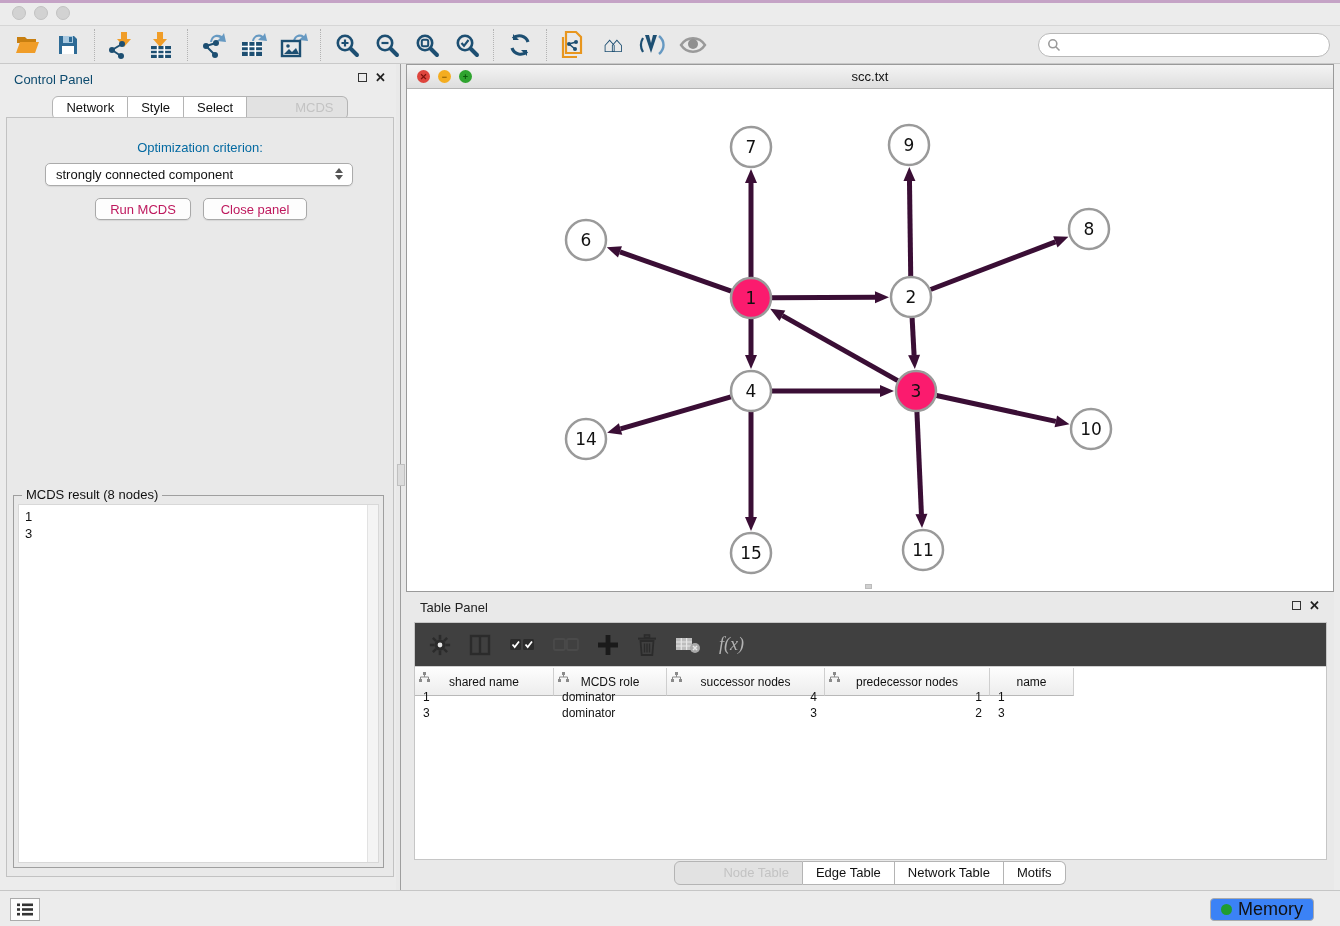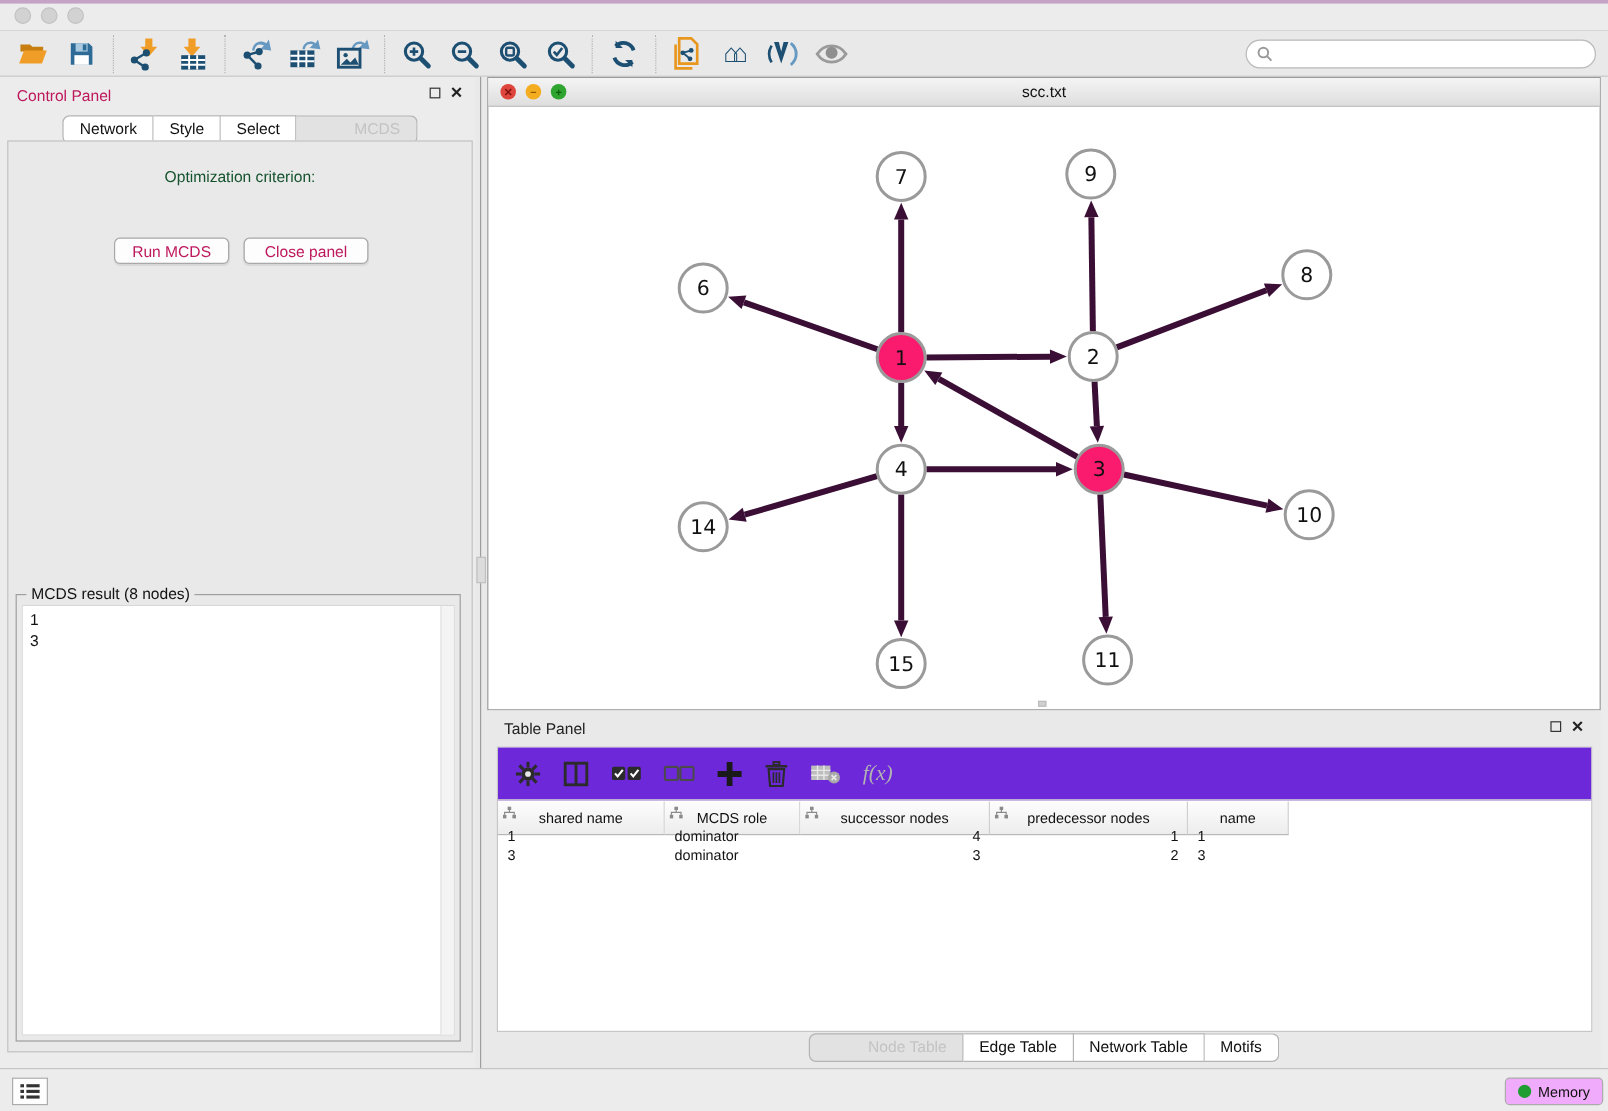--- a/index.html
+++ b/index.html
@@ -17,33 +17,33 @@
   #toolbar { left:0; top:26px; width:1340px; height:38px; background:#e9e9e9; border-bottom:1px solid #c9c9c9; display:flex; align-items:center; padding-left:8px; }
   .tb-btn { width:40px; height:34px; display:flex; align-items:center; justify-content:center; flex:0 0 auto; }
   .tb-sep { width:1px; height:32px; border-left:1px dotted #b3b3b3; margin:0 6px; flex:0 0 auto; }
   .houses { font-size:22px; font-weight:bold; color:#1d4f72; letter-spacing:-6px; padding-right:6px; }
   #search-wrap { position:absolute; right:10px; top:7px; }
   #search-input { width:292px; height:24px; border:1px solid #b9b9b9; border-radius:12px; background:#fff; padding:0 10px 0 26px; font-size:13px; color:#444; outline:none; }
   #search-icon { position:absolute; left:9px; top:5px; }
 
   
   #control-panel { left:0; top:64px; width:400px; height:818px; }
-  #cp-header { position:absolute; left:14px; top:8px; font-size:13px; color:#be185d; }
+  #cp-header { position:absolute; left:14px; top:8px; font-size:13px; color:#0c4a6e; }
   .panel-wbtns { position:absolute; top:9px; display:flex; gap:8px; align-items:center; }
   #cp-wbtns { right:14px; }
   .float-glyph { width:9px; height:9px; border:1.5px solid #333; display:inline-block; }
   .close-glyph { font-size:13px; font-weight:bold; color:#222; line-height:9px; }
   #cp-tabs { position:absolute; left:0; right:0; top:32px; display:flex; justify-content:center; }
   .tabstrip { display:flex; }
   .tab { font-size:13px; padding:3px 13px 4px; background:#fff; border:1px solid #b4b4b4; border-left-width:0; color:#111; white-space:nowrap; }
   .tab:first-child { border-left-width:1px; border-radius:6px 0 0 6px; }
   .tab:last-child { border-radius:0 6px 6px 0; }
   .tab.active { background:#e2e2e2; color:#c3c3c3;padding-left:48px; }
   #cp-body { position:absolute; left:6px; right:6px; top:53px; bottom:5px; background:#e9e9e9; border:1px solid #c2c2c2; }
-  #opt-label { position:absolute; left:0; right:0; top:22px; text-align:center; font-size:13px; color:#14532d; }
+  #opt-label { position:absolute; left:0; right:0; top:22px; text-align:center; font-size:13px; color:#0369a1; }
   #criterion-select { position:absolute; left:38px; right:40px; top:45px; height:23px; background:#fff; border:1px solid #ababab; border-radius:5px; font-size:13px; color:#111; display:flex; align-items:center; padding-left:10px; box-shadow:0 1px 1px rgba(0,0,0,.08); }
   .stepper { position:absolute; right:9px; top:4px; display:flex; flex-direction:column; gap:2px; }
   .tri-up { width:0; height:0; border-left:4px solid transparent; border-right:4px solid transparent; border-bottom:5px solid #555; }
   .tri-dn { width:0; height:0; border-left:4px solid transparent; border-right:4px solid transparent; border-top:5px solid #555; }
   .cp-btn { position:absolute; top:80px; height:22px; background:#fdfdfd; border:1px solid #a9a9a9; border-radius:5px; font-size:13px; color:#be185d; display:flex; align-items:center; justify-content:center; box-shadow:0 1px 1px rgba(0,0,0,.08); }
   #run-btn { left:88px; width:96px; }
   #close-btn { left:196px; width:104px; }
   #result-group { position:absolute; left:6px; right:9px; top:377px; bottom:8px; border:1px solid #9f9f9f; margin:0 0 0 0; }
   #result-legend { position:absolute; left:8px; top:-9px; background:#e9e9e9; padding:0 4px; font-size:13px; color:#111; }
   #result-area { position:absolute; left:4px; right:4px; top:8px; bottom:4px; background:#fff; border:1px solid #d8d8d8; }
@@ -61,37 +61,37 @@
   .net-dot { position:absolute; top:5px; width:13px; height:13px; border-radius:50%; font-size:9px; font-weight:bold; display:flex; align-items:center; justify-content:center; }
   #net-title { position:absolute; left:0; right:0; top:4px; text-align:center; font-size:13px; color:#111; }
   #graph-canvas { position:absolute; left:0; top:24px; width:926px; height:502px; }
   #net-grip { position:absolute; left:458px; bottom:2px; width:7px; height:5px; background:#d0d0d0; border:1px solid #bcbcbc; }
 
   
   #table-panel { left:406px; top:592px; width:928px; height:298px; background:#e9e9e9; }
   #tp-header { position:absolute; left:14px; top:8px; font-size:13px; color:#222; }
   #tp-wbtns { right:14px; }
   #tp-inner { position:absolute; left:8px; right:7px; top:30px; height:238px; background:#fff; border:1px solid #c6c6c6; }
-  #tp-toolbar { position:absolute; left:0; right:0; top:0; height:44px; background:#6d28d9; border-bottom:1px solid #d0d0d0; display:flex; align-items:center; gap:18px; padding-left:14px; }
+  #tp-toolbar { position:absolute; left:0; right:0; top:0; height:44px; background:#404040; border-bottom:1px solid #d0d0d0; display:flex; align-items:center; gap:18px; padding-left:14px; }
   .tpi { display:flex; align-items:center; justify-content:center; }
   .fx-label { font-family:"Liberation Serif", serif; font-style:italic; font-size:18px; color:#b3b3b3; }
   #tbl-header { position:absolute; left:0; top:45px; height:28px; display:flex; }
   .th-cell { background:linear-gradient(#fdfdfd,#ededed); border-right:1px solid #cfcfcf; border-bottom:1px solid #b8b8b8; display:flex; align-items:center; justify-content:center; gap:5px; font-size:12px; color:#111; position:relative; }
   .th-rest { background:#f1f1f1; border-bottom:1px solid #b8b8b8; flex:1; }
   .tree-ico { position:absolute; left:4px; top:4px; }
   .tbl-row { position:absolute; left:0; display:flex; height:16px; font-size:12px; color:#111; }
   .td-cell { padding:0 8px; display:flex; align-items:center; }
   .td-left { justify-content:flex-start; }
   .td-right { justify-content:flex-end; }
   #tp-tabs { position:absolute; left:0; right:0; bottom:5px; display:flex; justify-content:center; }
 
   
   #status-bar { left:0; top:890px; width:1340px; height:36px; background:#ececec; border-top:1px solid #c6c6c6; }
   #list-btn { position:absolute; left:10px; top:7px; width:30px; height:23px; background:#fdfdfd; border:1px solid #ababab; display:flex; align-items:center; justify-content:center; }
-  #memory-btn { position:absolute; right:4px; top:7px; height:23px; background:#f0abfc; border:1px solid #ababab; border-radius:4px; display:flex; align-items:center; gap:6px; padding:0 10px; font-size:12px; color:#111; }
+  #memory-btn { position:absolute; right:26px; top:7px; height:23px; background:#3b82f6; border:1px solid #ababab; border-radius:4px; display:flex; align-items:center; gap:6px; padding:0 10px; font-size:18px; color:#111; }
   #memory-dot { width:11px; height:11px; border-radius:50%; background:#1f9d31; }
 </style>
 </head>
 <body>
 
 <div id="titlebar" class="abs">
   <div class="accent"></div>
   <div class="tl-dot" style="left:12px"></div>
   <div class="tl-dot" style="left:34px"></div>
   <div class="tl-dot" style="left:56px"></div>
@@ -240,20 +240,27 @@
   <div id="cp-tabs">
     <div class="tabstrip">
       <div class="tab">Network</div>
       <div class="tab">Style</div>
       <div class="tab">Select</div>
       <div class="tab active">MCDS</div>
     </div>
   </div>
   <div id="cp-body">
     <div id="opt-label">Optimization criterion:</div>
+    <div id="criterion-select">
+      <span>strongly connected component</span>
+      <span class="stepper">
+          <span class="tri-up"></span>
+          <span class="tri-dn"></span>
+        </span>
+    </div>
     <div id="run-btn" class="cp-btn">Run MCDS</div>
     <div id="close-btn" class="cp-btn">Close panel</div>
     <div id="result-group">
       <div id="result-legend">MCDS result (8 nodes)</div>
       <div id="result-area">
         <div id="result-text">1
 3</div>
         <div id="result-scroll"></div>
       </div>
     </div>

